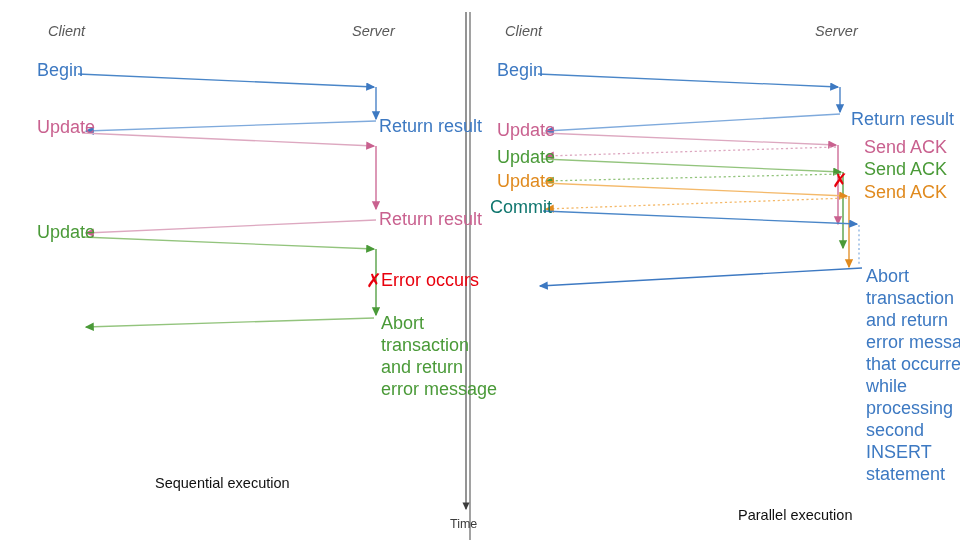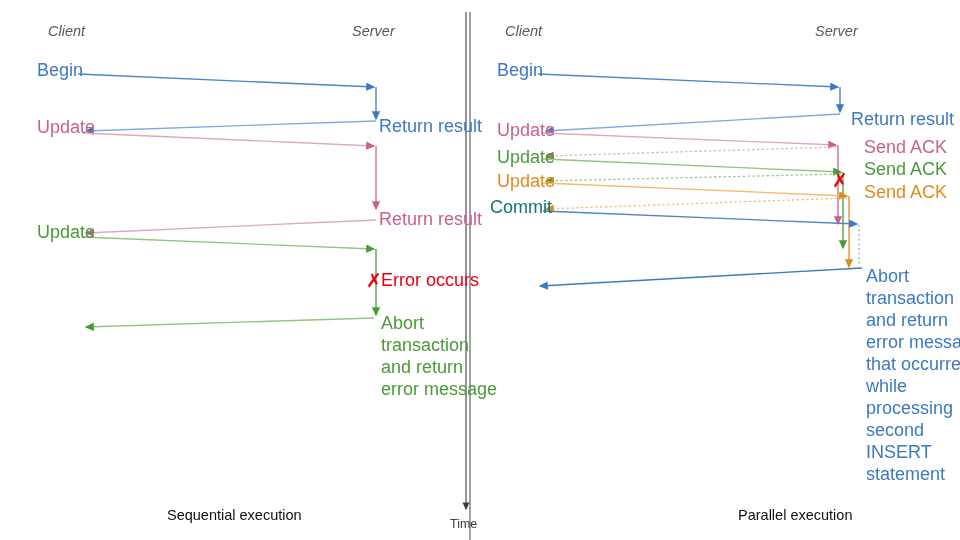--- a/index.html
+++ b/index.html
@@ -92,21 +92,21 @@
   <div class="lbl" style="left:379px;top:119px;color:#3d79c2;">Return result</div>
   <div class="lbl" style="left:37px;top:120px;color:#c9618f;">Update</div>
   <div class="lbl" style="left:379px;top:212px;color:#c9618f;">Return result</div>
   <div class="lbl" style="left:37px;top:225px;color:#4a9a38;">Update</div>
 
   <div class="xmark" style="left:366px;top:271px;">✗</div>
   <div class="lbl" style="left:381px;top:273px;color:#e8000d;">Error occurs</div>
 
   <div class="lbl multi" style="left:381px;top:312px;color:#4a9a38;">Abort<br>transaction<br>and return<br>error message</div>
 
-  <div class="lbl caption" style="left:155px;top:508px;margin-left:12px;">Sequential execution</div>
+  <div class="lbl caption" style="left:155px;top:476px;">Sequential execution</div>
 
   <div class="lbl hdr" style="left:505px;top:24px;">Client</div>
   <div class="lbl hdr" style="left:815px;top:24px;">Server</div>
 
   <div class="lbl" style="left:497px;top:63px;color:#3d79c2;">Begin</div>
   <div class="lbl" style="left:851px;top:112px;color:#3d79c2;">Return result</div>
   <div class="lbl" style="left:497px;top:123px;color:#c9618f;">Update</div>
   <div class="lbl" style="left:497px;top:150px;color:#4a9a38;">Update</div>
   <div class="lbl" style="left:497px;top:174px;color:#e08a1e;">Update</div>
   <div class="lbl" style="left:490px;top:200px;color:#0f766e;">Commit</div>

